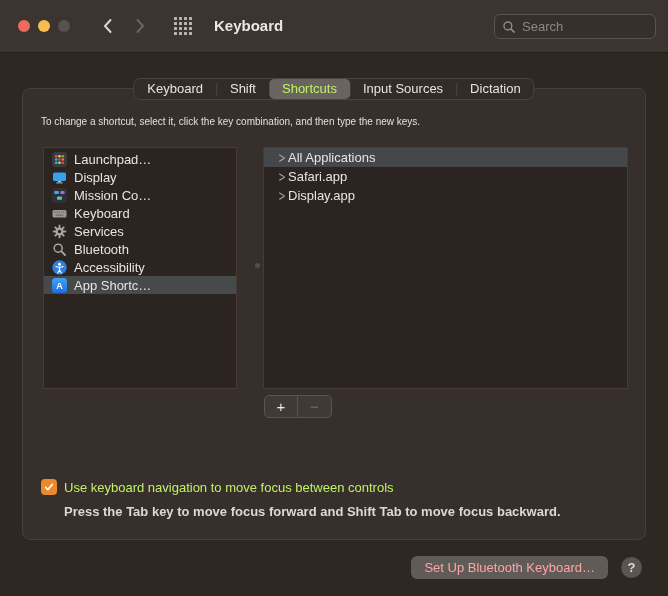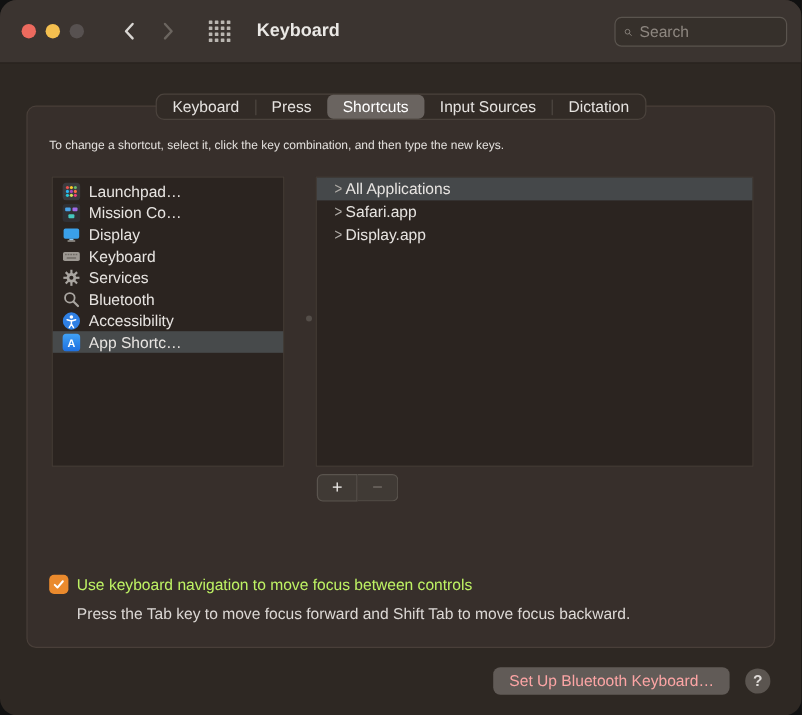--- a/index.html
+++ b/index.html
@@ -1,39 +1,39 @@
 <!DOCTYPE html>
 <html><head>
 <meta charset="utf-8">
 <style>
   html,body{margin:0;padding:0;background:#111;}
   body{width:668px;height:596px;font-family:"Liberation Sans",sans-serif;-webkit-font-smoothing:antialiased;}
-  .window{position:relative;width:668px;height:596px;background:#2e2823;border-radius:14px;overflow:hidden;}
+  .window{position:relative;width:668px;height:596px;background:#2e2823;border-radius:0;overflow:hidden;}
 
   
   .titlebar{position:absolute;top:0;left:0;right:0;height:52px;background:#3b3430;border-bottom:1px solid #241e19;}
   .traffic{position:absolute;top:20px;width:12px;height:12px;border-radius:50%;}
   .t-red{left:18px;background:#ec6a5e;}
   .t-yellow{left:38px;background:#f4bf4f;}
   .t-gray{left:58px;background:#575150;}
   .nav-btn{position:absolute;top:16px;width:24px;height:20px;display:flex;align-items:center;justify-content:center;}
   .nav-back{left:96px;}
   .nav-fwd{left:128px;}
   .grid-icon{position:absolute;left:172px;top:15px;width:22px;height:22px;display:grid;grid-template-columns:repeat(4,3px);grid-template-rows:repeat(4,3px);gap:2px;place-content:center;}
   .grid-icon i{background:#bab6b1;border-radius:0.5px;}
   .win-title{position:absolute;left:214px;top:0;height:52px;line-height:52px;font-size:15px;font-weight:bold;color:#eae8e5;}
-  .searchbox{position:absolute;right:12px;top:14px;width:144px;height:25px;border:1px solid #5a544e;border-radius:6px;background:#36302b;display:flex;align-items:center;box-sizing:border-box;padding-left:7px;}
+  .searchbox{position:absolute;right:12px;top:14px;width:162px;height:25px;border:1px solid #5a544e;border-radius:6px;background:#36302b;display:flex;align-items:center;box-sizing:border-box;padding-left:7px;}
   .searchbox input{background:transparent;border:none;outline:none;color:#dcd9d6;font-size:13px;width:120px;margin-left:4px;font-family:"Liberation Sans",sans-serif;}
   .searchbox input::placeholder{color:#8e8780;}
 
   
   .panel{position:absolute;left:22px;top:88px;width:624px;height:452px;background:#372f2b;border:1px solid #493f39;border-radius:8px;box-sizing:border-box;}
   .tabbar{position:absolute;top:-11px;left:50%;transform:translateX(-50%);height:22px;background:#322b26;border:1px solid #4b433d;border-radius:7px;display:flex;align-items:center;box-sizing:border-box;}
   .tab{padding:0 13px;height:20px;line-height:20px;font-size:13px;color:#e6e3e0;border-radius:5px;white-space:nowrap;}
-  .tab.selected{background:#6a6460;color:#ffffff;}
+  .tab.selected{background:#6a6460;color:#bef264;}
   .tab-div{width:1px;height:13px;background:#4e4741;}
   .tab-div.hidden{visibility:hidden;width:0;}
 
   .instruction{position:absolute;left:18px;top:27px;font-size:10px;color:#e3e0dd;}
 
   
   .cat-list{position:absolute;left:20px;top:58px;width:194px;height:242px;background:#2b2420;border:1px solid #453c36;box-sizing:border-box;padding-top:2px;}
   .cat-row{height:18px;display:flex;align-items:center;gap:7px;padding-left:8px;font-size:13px;color:#e7e4e1;}
   .cat-row.selected{background:#474a4b;}
   .cat-icon{width:15px;height:15px;display:flex;flex:0 0 15px;}
@@ -48,21 +48,21 @@
   
   .addrem{position:absolute;left:241px;top:306px;display:flex;}
   .ar-btn{width:34px;height:23px;background:#403a35;border:1px solid #5a544e;box-sizing:border-box;display:flex;align-items:center;justify-content:center;font-size:15px;}
   .ar-add{border-radius:5px 0 0 5px;color:#edebe8;}
   .ar-rem{border-radius:0 5px 5px 0;border-left:none;color:#756f69;}
 
   
   .chk-row{position:absolute;left:18px;top:390px;display:flex;align-items:center;gap:7px;}
   .chk-box{width:16px;height:16px;border-radius:4px;background:#ea8a2d;display:flex;align-items:center;justify-content:center;}
   .chk-label{font-size:13px;color:#bef264;}
-  .chk-desc{position:absolute;left:41px;top:415px;font-size:13px;color:#dcd8d5;}
+  .chk-desc{position:absolute;left:41px;top:415px;font-size:13px;color:#dcd8d5;font-weight:bold;}
 
   
   .setup-btn{position:absolute;right:60px;top:556px;height:23px;line-height:23px;padding:0 13px;background:#615b57;border-radius:6px;font-size:13px;color:#fca5a5;}
   .help-btn{position:absolute;right:26px;top:557px;width:21px;height:21px;border-radius:50%;background:#5b5550;color:#dedad7;font-size:13px;font-weight:bold;display:flex;align-items:center;justify-content:center;}
 </style>
 </head>
 <body>
 
 <div class="window">
 
@@ -109,21 +109,21 @@
         </svg>
       <input type="text" placeholder="Search" style="">
     </span>
   </div>
 
   <div class="panel">
 
     <div class="tabbar">
       <span class="tab">Keyboard</span>
       <span class="tab-div"></span>
-      <span class="tab">Press</span>
+      <span class="tab">Shift</span>
       <span class="tab-div hidden"></span>
       <span class="tab selected">Shortcuts</span>
       <span class="tab-div hidden"></span>
       <span class="tab">Input Sources</span>
       <span class="tab-div"></span>
       <span class="tab">Dictation</span>
     </div>
 
     <div class="instruction">To change a shortcut, select it, click the key combination, and then type the new keys.</div>
 
@@ -141,37 +141,37 @@
               <circle cx="4.2" cy="10.8" r="1.3" fill="#26c6da"></circle>
               <circle cx="7.5" cy="10.8" r="1.3" fill="#d4e157"></circle>
               <circle cx="10.8" cy="10.8" r="1.3" fill="#ec407a"></circle>
             </svg>
           </span>
         <span>Launchpad…</span>
       </div>
       <div class="cat-row">
         <span class="cat-icon">
             <svg viewBox="0 0 15 15">
+              <rect x="1" y="2.5" width="13" height="8.5" rx="1.5" fill="#3aa0ea"></rect>
+              <rect x="5.8" y="11" width="3.4" height="1.3" fill="#8ec7ef"></rect>
+              <rect x="4.2" y="12.3" width="6.6" height="1.1" rx="0.5" fill="#9b9690"></rect>
+            </svg>
+          </span>
+        <span>Display</span>
+      </div>
+      <div class="cat-row">
+        <span class="cat-icon">
+            <svg viewBox="0 0 15 15">
               <rect width="15" height="15" rx="3" fill="#303034"></rect>
               <rect x="2.3" y="3" width="4.6" height="3" rx="0.8" fill="#4aa3e8"></rect>
               <rect x="8.4" y="3" width="4.2" height="3" rx="0.8" fill="#a06ae8"></rect>
               <rect x="5" y="8.6" width="5" height="3.2" rx="0.8" fill="#45c8c0"></rect>
             </svg>
           </span>
         <span>Mission Co…</span>
-      </div>
-      <div class="cat-row">
-        <span class="cat-icon">
-            <svg viewBox="0 0 15 15">
-              <rect x="1" y="2.5" width="13" height="8.5" rx="1.5" fill="#3aa0ea"></rect>
-              <rect x="5.8" y="11" width="3.4" height="1.3" fill="#8ec7ef"></rect>
-              <rect x="4.2" y="12.3" width="6.6" height="1.1" rx="0.5" fill="#9b9690"></rect>
-            </svg>
-          </span>
-        <span>Display</span>
       </div>
       <div class="cat-row">
         <span class="cat-icon">
             <svg viewBox="0 0 15 15">
               <rect x="0.5" y="4" width="14" height="7.5" rx="1.5" fill="#9d9892"></rect>
               <g fill="#6f6a64">
                 <rect x="2.2" y="5.5" width="1.4" height="1.2"></rect>
                 <rect x="4.4" y="5.5" width="1.4" height="1.2"></rect>
                 <rect x="6.6" y="5.5" width="1.4" height="1.2"></rect>
                 <rect x="8.8" y="5.5" width="1.4" height="1.2"></rect>

